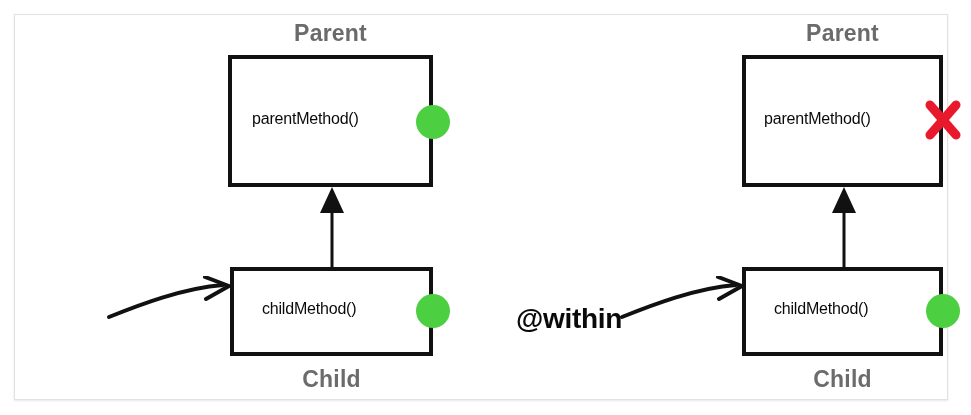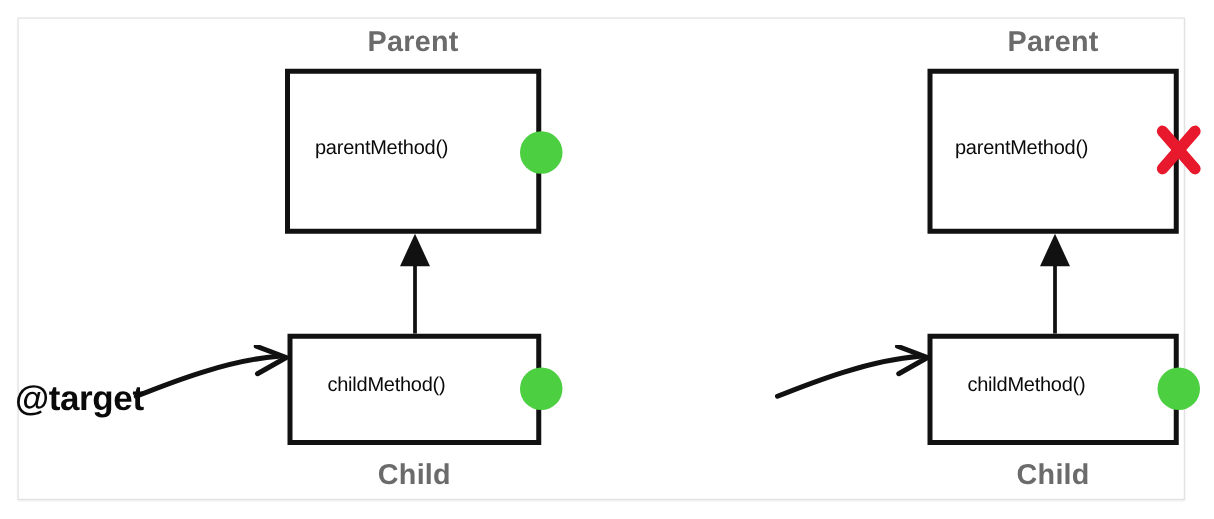--- a/index.html
+++ b/index.html
@@ -132,21 +132,20 @@
 
     <div class="marker-dot" style="left:416px; top:294px;"></div>
 
     <div class="class-caption" style="left:230px; top:366px; width:203px;">Child</div>
 
     <svg class="pointer-arrow" style="left:105px; top:276px;" width="132" height="48" viewBox="0 0 132 48">
       <path d="M4,41 C34,29 78,12 118,9" stroke="#111111" stroke-width="4" fill="none" stroke-linecap="round"></path>
       <path d="M100,1 L124,10 L101,23" stroke="#111111" stroke-width="4" fill="none" stroke-linecap="round" stroke-linejoin="round"></path>
     </svg>
 
-    <div class="annotation-label" style="left:12px; top:303px;">@target</div>
   </div>
 
   <div class="panel right">
 
     <div class="class-caption" style="left:256px; top:20px; width:201px;">Parent</div>
 
     <div class="uml-box" style="left:256px; top:55px; width:201px; height:132px;"></div>
 
     <div class="method-label" style="left:278px; top:110px;">parentMethod()</div>
 
@@ -166,15 +165,16 @@
 
     <div class="marker-dot" style="left:440px; top:294px;"></div>
 
     <div class="class-caption" style="left:256px; top:366px; width:201px;">Child</div>
 
     <svg class="pointer-arrow" style="left:132px; top:276px;" width="132" height="48" viewBox="0 0 132 48">
       <path d="M4,41 C34,29 78,12 118,9" stroke="#111111" stroke-width="4" fill="none" stroke-linecap="round"></path>
       <path d="M100,1 L124,10 L101,23" stroke="#111111" stroke-width="4" fill="none" stroke-linecap="round" stroke-linejoin="round"></path>
     </svg>
 
+    <div class="annotation-label" style="left:30px; top:303px;">@within</div>
   </div>
 
 </div>
 
 </body></html>

